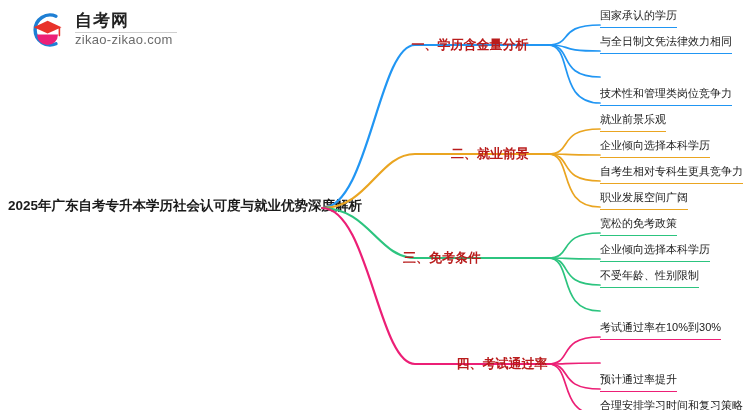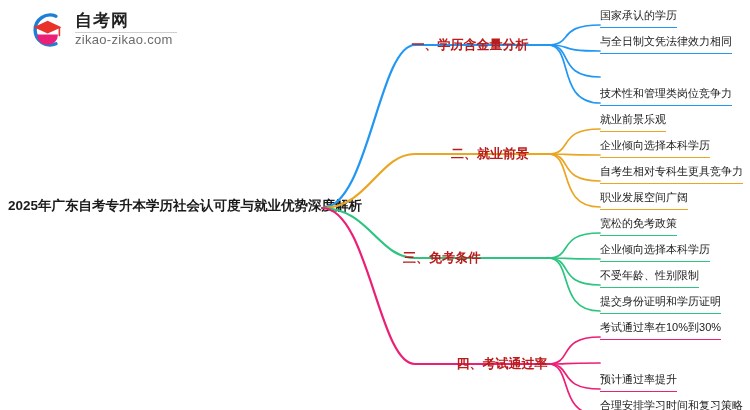--- a/index.html
+++ b/index.html
@@ -169,19 +169,18 @@
   <div class="leaf c0" style="left:600px; top:84px;">技术性和管理类岗位竞争力</div>
 
   <div class="leaf c1" style="left:600px; top:110px;">就业前景乐观</div>
   <div class="leaf c1" style="left:600px; top:136px;">企业倾向选择本科学历</div>
   <div class="leaf c1" style="left:600px; top:162px;">自考生相对专科生更具竞争力</div>
   <div class="leaf c2" style="left:600px; top:214px;">宽松的免考政策</div>
 
   <div class="leaf c1" style="left:600px; top:188px;">职业发展空间广阔</div>
   <div class="leaf c2" style="left:600px; top:240px;">企业倾向选择本科学历</div>
   <div class="leaf c2" style="left:600px; top:266px;">不受年龄、性别限制</div>
-  <div class="leaf c2" style="left:600px; top:292px;">提交身份证明和学历证明</div>
 
   <div class="leaf c3" style="left:600px; top:318px;">考试通过率在10%到30%</div>
   <div class="leaf c3" style="left:600px; top:370px;">预计通过率提升</div>
   <div class="leaf c3" style="left:600px; top:396px;">合理安排学习时间和复习策略</div>
 
 </div>
 
 </body></html>

